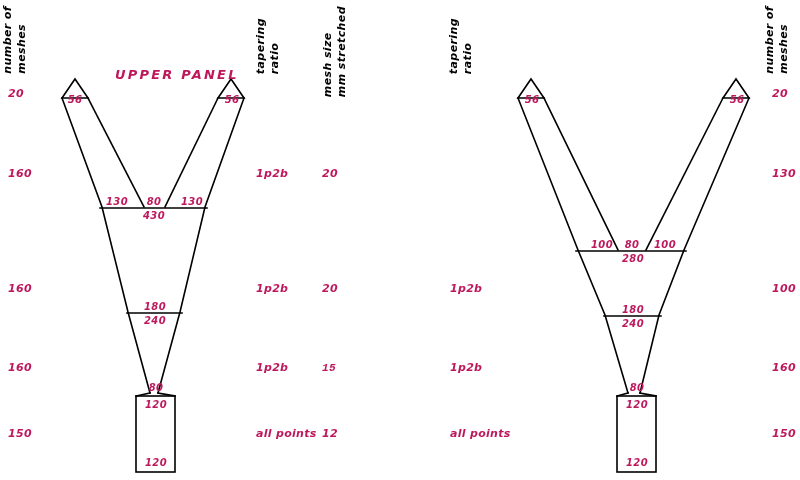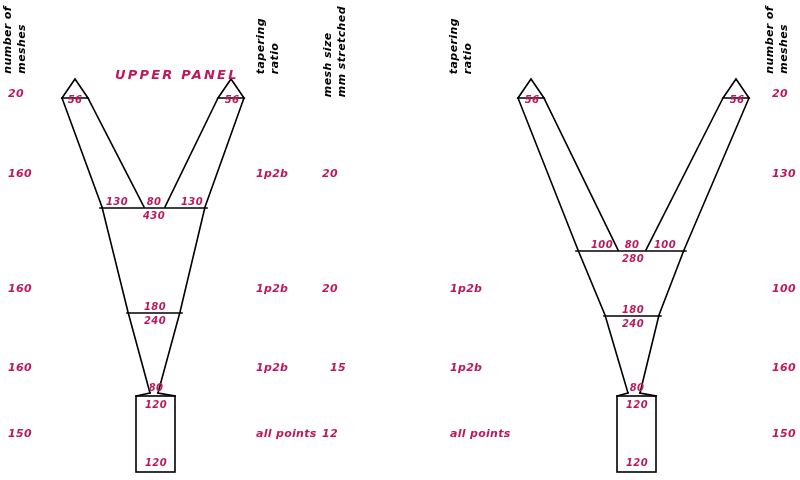--- a/index.html
+++ b/index.html
@@ -173,21 +173,21 @@
   <div class="lbl" style="left:8px; top:362px;">160</div>
   <div class="lbl" style="left:8px; top:428px;">150</div>
 
   <div class="lbl" style="left:256px; top:168px;">1p2b</div>
   <div class="lbl" style="left:256px; top:283px;">1p2b</div>
   <div class="lbl" style="left:256px; top:362px;">1p2b</div>
   <div class="lbl" style="left:256px; top:428px;">all points</div>
 
   <div class="lbl" style="left:322px; top:168px;">20</div>
   <div class="lbl" style="left:322px; top:283px;">20</div>
-  <div class="lbl" style="left:330px; top:362px;">15</div>
+  <div class="lbl" style="left:322px; top:362px;font-family:Liberation Mono, monospace;">15</div>
   <div class="lbl" style="left:322px; top:428px;">12</div>
 
   <div class="lbl num-sm center" style="left:117px; top:196px;">130</div>
   <div class="lbl num-sm center" style="left:154px; top:196px;">80</div>
   <div class="lbl num-sm center" style="left:192px; top:196px;">130</div>
   <div class="lbl num-sm center" style="left:154px; top:210px;">430</div>
 
   <div class="lbl num-sm center" style="left:155px; top:301px;">180</div>
   <div class="lbl num-sm center" style="left:155px; top:315px;">240</div>
 

